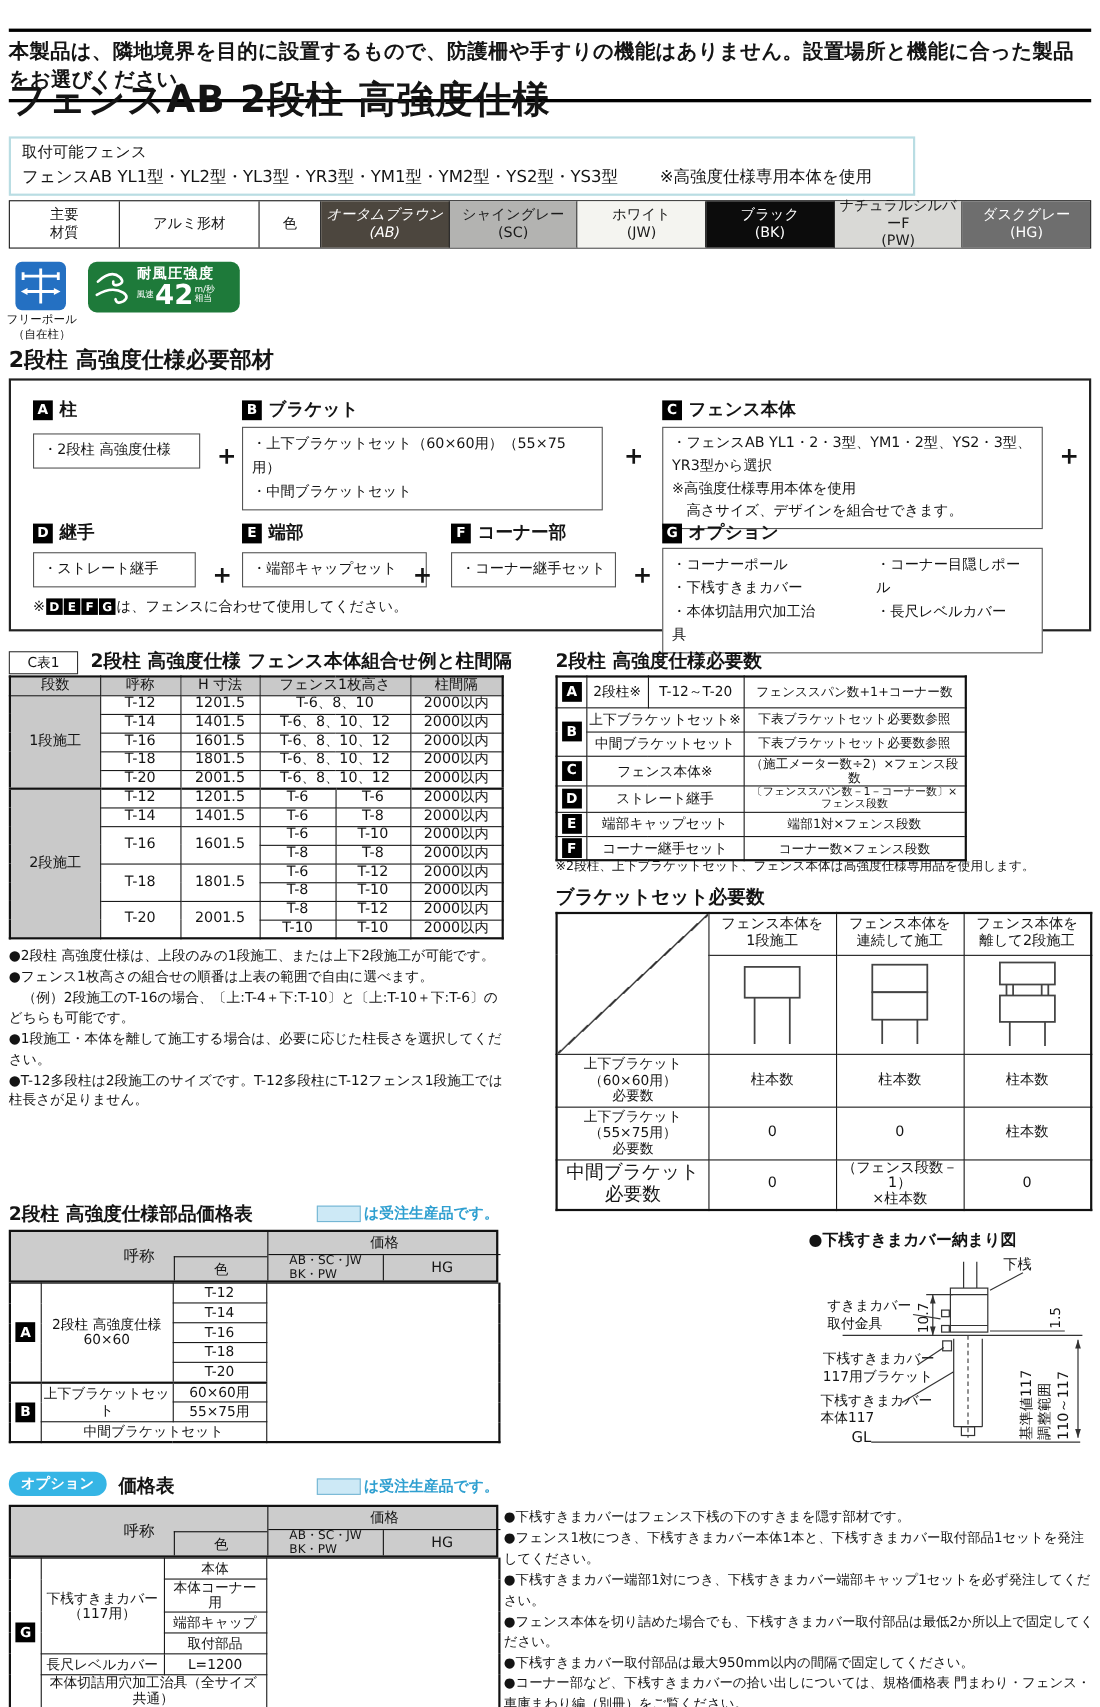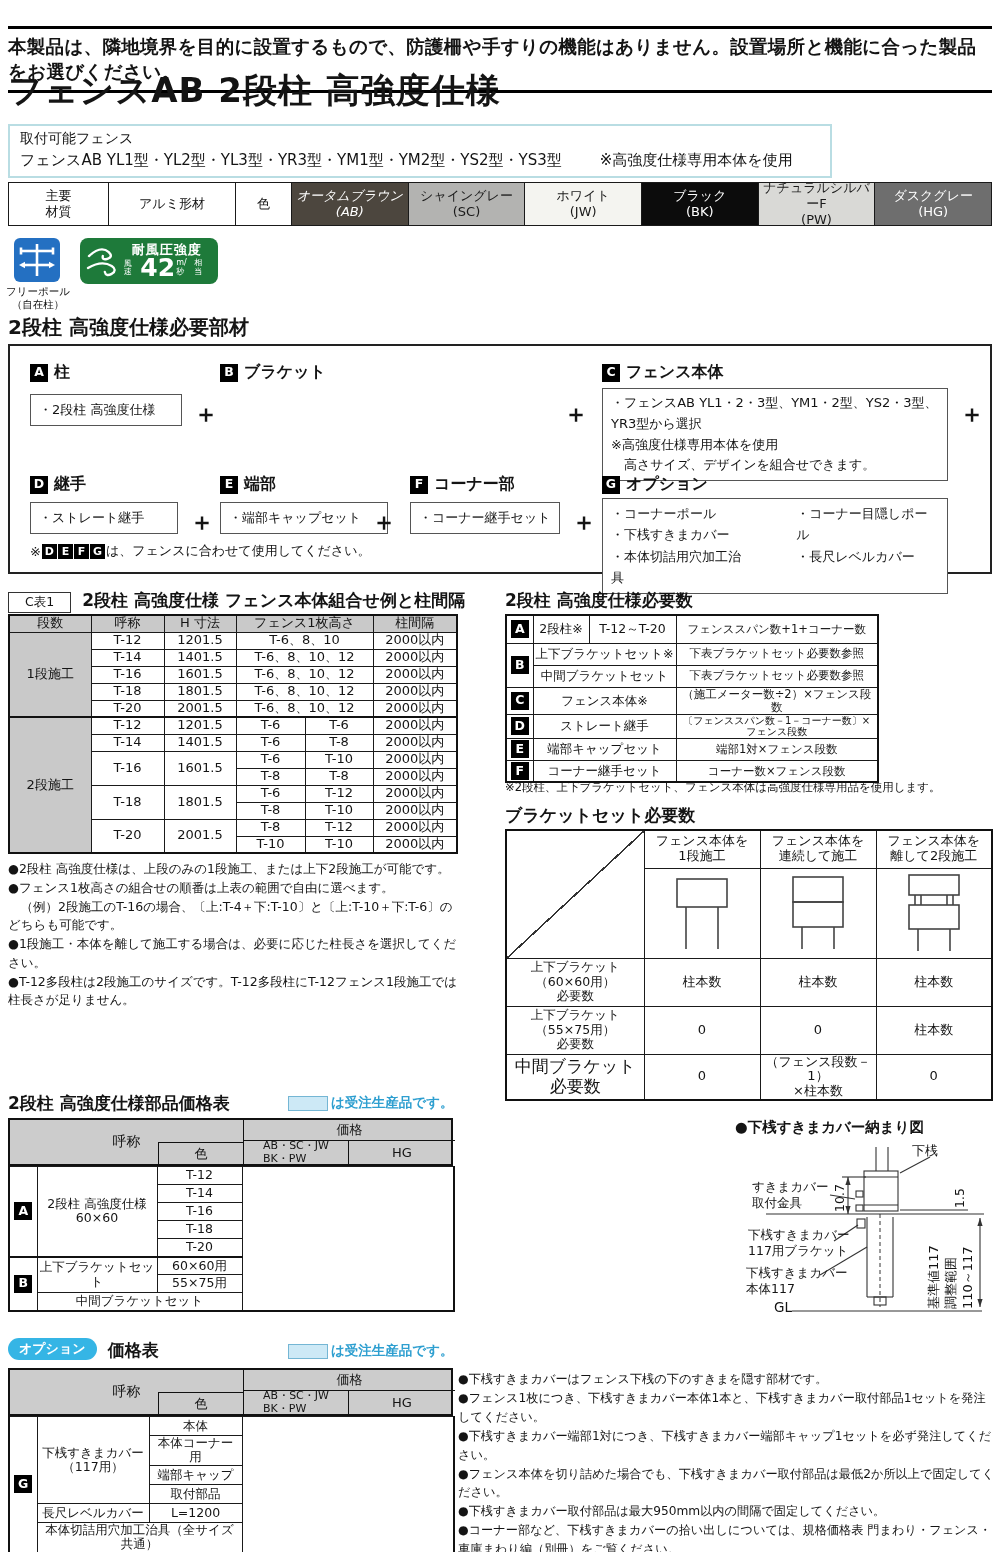--- a/index.html
+++ b/index.html
@@ -26,21 +26,21 @@
 
 .fp{left:14px;top:238px;width:46px;height:44px;background:#2470c2;border-radius:6px;display:flex;align-items:center;justify-content:center}
 .fp-label{left:2px;top:285px;width:72px;text-align:center;font-size:10.5px;line-height:1.25}
 .wind{left:80px;top:238px;width:138px;height:46px;background:#1e7a3a;border-radius:8px;color:#fff;
       display:flex;align-items:center;padding:2px 8px 2px 6px;gap:4px}
 .wind .txt{display:flex;flex-direction:column;align-items:center;line-height:1}
 .wind .t1{font-size:13px;font-weight:bold;letter-spacing:1px}
 .wind .t2{display:flex;align-items:center;margin-top:1px}
 .wind .sm{font-size:8px}
 .wind .big{font-size:25px;font-weight:bold;line-height:.9;margin:0 1px}
-.wind .stack{display:flex;font-size:8px;line-height:1.1;align-items:flex-start}
+.wind .stack{display:flex;flex-direction:column;font-size:8px;line-height:1.1;align-items:flex-start}
 
 .sectitle{left:8px;top:314px;font-size:20px;font-weight:bold}
 .partsbox{left:8px;top:344px;width:984px;height:230px;border:2.5px solid #222}
 .ghead{position:absolute;display:flex;align-items:center;gap:6px;font-size:16px;font-weight:bold}
 .chip{display:inline-flex;flex:0 0 auto;width:18px;height:18px;background:#000;color:#fff;font-weight:bold;
       font-size:12.5px;line-height:1;align-items:center;justify-content:center}
 .chip.sm{width:15px;height:15px;font-size:11px}
 .ibox{position:absolute;border:1.5px solid #555;font-size:13px;line-height:1.7;padding:4px 8px;background:#fff}
 .plus{position:absolute;font-size:24px;font-weight:bold}
 .gcols{display:flex;gap:44px}
@@ -186,20 +186,24 @@
       <span>柱</span>
     </div>
     <div class="ibox" style="left:20px;top:48px;width:152px">
       <div>・2段柱 高強度仕様</div>
     </div>
     <div class="plus" style="left:184px;top:52px">＋</div>
 
     <div class="ghead" style="left:210px;top:16px">
       <span class="chip">B</span>
       <span>ブラケット</span>
+    </div>
+    <div class="ibox" style="left:210px;top:42px;width:328px">
+      <div>・上下ブラケットセット（60×60用）（55×75用）</div>
+      <div>・中間ブラケットセット</div>
     </div>
     <div class="plus" style="left:554px;top:52px">＋</div>
 
     <div class="ghead" style="left:592px;top:16px">
       <span class="chip">C</span>
       <span>フェンス本体</span>
     </div>
     <div class="ibox" style="left:592px;top:42px;width:346px;line-height:1.6">
       <div>・フェンスAB YL1・2・3型、YM1・2型、YS2・3型、YR3型から選択</div>
       <div>※高強度仕様専用本体を使用</div>

